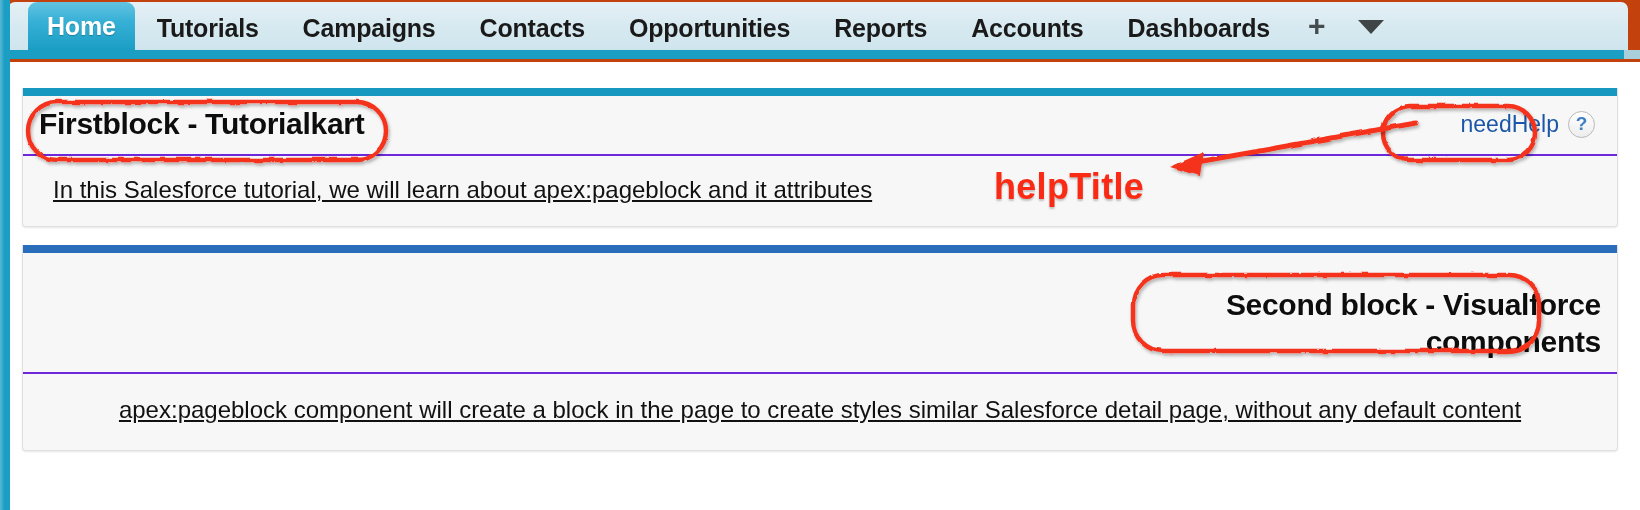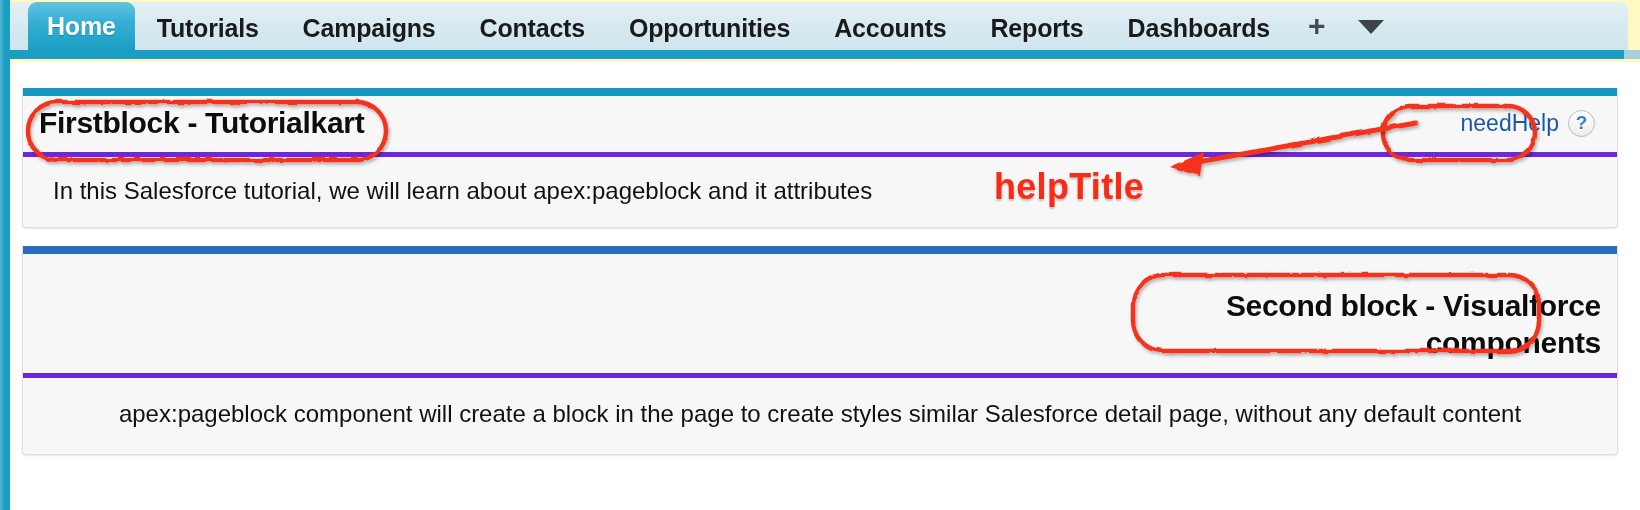--- a/index.html
+++ b/index.html
@@ -27,21 +27,21 @@
     z-index: 5;
   }
 
   
   #tabbar-wrap {
     position: absolute;
     left: 0;
     top: 0;
     width: 1640px;
     height: 62px;
-    background: #fef9c3;
+    background: #c2410c;
     text-align: center;
   }
   #tabbar {
     position: absolute;
     left: 8px;
     top: 2px;
     right: 12px;
     height: 48px;
     background: linear-gradient(to bottom, #e4f0f5 0%, #d6e9f0 55%, #cfe5ee 100%);
     border-top-left-radius: 7px;
@@ -127,21 +127,21 @@
     border-radius: 0 0 4px 4px;
     box-shadow: 0 1px 2px rgba(0,0,0,0.10);
   }
   .pb-topbar {
     height: 8px;
     width: 100%;
   }
   .pb-header {
     box-sizing: border-box;
     padding: 10px 16px 12px 16px;
-    border-bottom: 5px solid #6d28d9;
+    border-bottom: 2px solid #6d28d9;
     min-height: 58px;
     display: flex;
     align-items: center;
     justify-content: flex-end;
   }
   .pb-title {
     font-size: 30px;
     font-weight: bold;
     color: #0d0d0d;
     letter-spacing: -0.3px;
@@ -151,20 +151,21 @@
     margin-left: auto;
     text-align: right;
     line-height: 1.22;
     white-space: normal;
   }
   .pb-body {
     box-sizing: border-box;
     padding: 20px 16px 22px 16px;
     font-size: 24px;
     color: #111111;
+    text-decoration: underline;
   }
   .pb-body.indent { padding-left: 30px; }
   .pb-body.center { text-align: center; }
 
   #block1 .pb-header { min-height: 60px; }
   #block2 .pb-header { min-height: 96px; align-items: flex-start; padding-top: 14px; margin-top: 20px; }
   #block2 .pb-body { padding-top: 22px; padding-bottom: 26px; }
 
   
   .help-link-wrap {
@@ -233,24 +234,24 @@
     <div class="tab">
       <span>Campaigns</span>
     </div>
     <div class="tab">
       <span>Contacts</span>
     </div>
     <div class="tab">
       <span>Opportunities</span>
     </div>
     <div class="tab">
+      <span>Reports</span>
+    </div>
+    <div class="tab">
       <span>Accounts</span>
-    </div>
-    <div class="tab">
-      <span>Reports</span>
     </div>
     <div class="tab">
       <span>Dashboards</span>
     </div>
 
     <div class="tab-icon">
       <span class="plus-glyph">+</span>
     </div>
     <div class="tab-icon">
       <span class="caret-glyph"></span>

